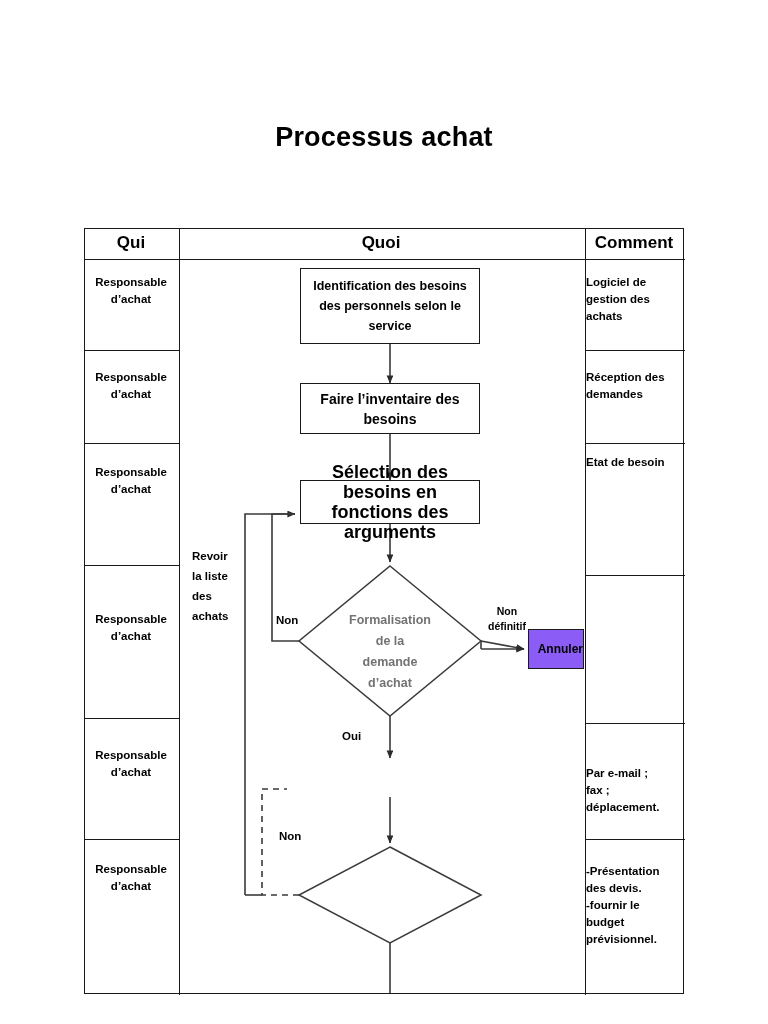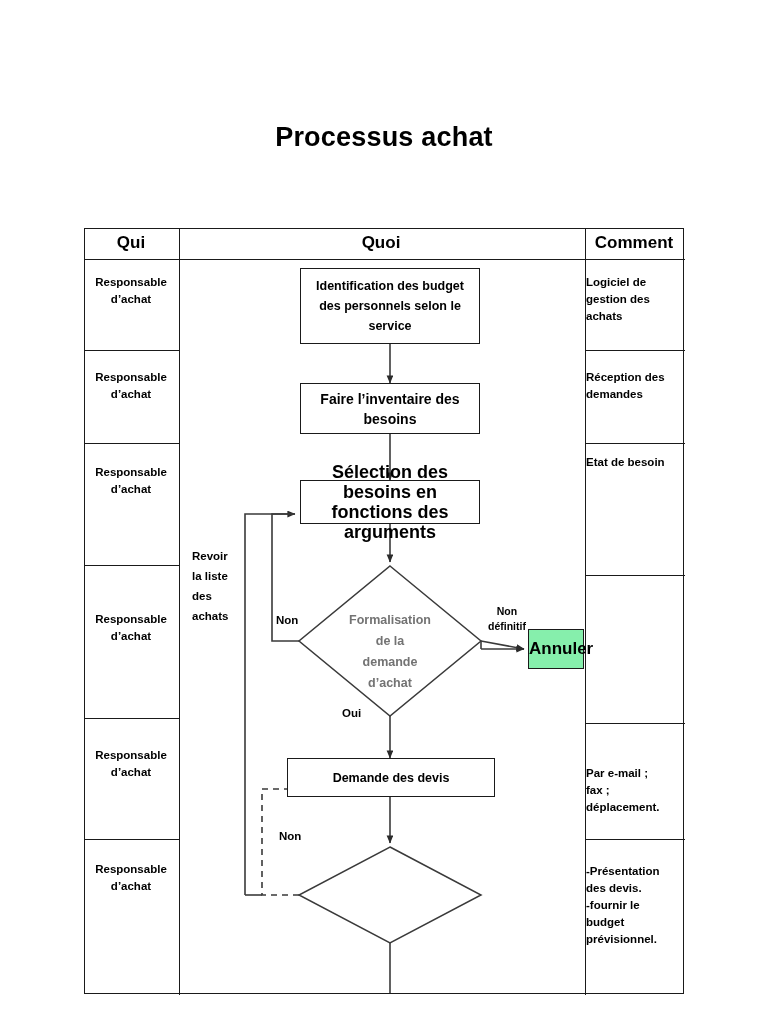--- a/index.html
+++ b/index.html
@@ -134,25 +134,25 @@
     color: #000;
     padding: 2px 6px;
     line-height: 20px;
     z-index: 5;
   }
 
   .annuler-box {
     position: absolute;
     border: 1.6px solid #1a1a1a;
     box-sizing: border-box;
-    background: #86efac;
+    background: #8b5cf6;
     display: flex;
     align-items: center;
-    justify-content: flex-start;
-    font-size: 17px;
+    justify-content: flex-end;
+    font-size: 12px;
     font-weight: 600;
     z-index: 7;
   }
 
   
   .diamond-label {
     position: absolute;
     text-align: center;
     font-weight: 600;
     line-height: 21px;
@@ -275,21 +275,21 @@
     <line x1="390" y1="797" x2="390" y2="843" stroke="#3a3a3a" stroke-width="1.6" marker-end="url(#arrow)"></line>
 
     <polyline points="299,895 262,895 262,789 287,789" fill="none" stroke="#3a3a3a" stroke-width="1.6" stroke-dasharray="6,5"></polyline>
 
     <line x1="390" y1="943" x2="390" y2="993" stroke="#3a3a3a" stroke-width="1.6"></line>
 
     <line x1="245" y1="895" x2="262" y2="895" stroke="#3a3a3a" stroke-width="1.6"></line>
   </svg>
 
   <div class="flow-box" style="left:300px; top:268px; width:180px; height:76px; font-size:12.5px;">
-    <span style="white-space:pre-line;">Identification des budget
+    <span style="white-space:pre-line;">Identification des besoins
 des personnels selon le
 service</span>
   </div>
 
   <div class="flow-box" style="left:300px; top:383px; width:180px; height:51px; font-size:14px;">
     <span style="white-space:pre-line;">Faire l’inventaire des
 besoins</span>
   </div>
 
   <div class="flow-box" style="left:300px; top:480px; width:180px; height:44px; font-size:18px;">
@@ -299,31 +299,28 @@
 
   <div class="diamond-label" style="left: 330px; top: 610px; width: 120px; font-size: 12.5px; white-space: pre-line;" style2="">Formalisation
 de la
 demande
 d’achat</div>
 
   <div class="annuler-box" style="left:528px; top:629px; width:56px; height:40px;">
     <span>Annuler</span>
   </div>
 
-  <div class="flow-box" style="left:287px; top:758px; width:208px; height:39px; font-size:12.5px;">
-    <span style="white-space:pre-line;">Demande des devis</span>
-  </div>
 
 
   <div class="edge-label" style="left:276px; top:613px;">Non</div>
 
   <div class="edge-label" style="left: 481px; top: 604px; text-align: center; width: 52px; font-size: 10.5px; line-height: 15px; white-space: pre-line;">Non
 définitif</div>
 
-  <div class="edge-label" style="left:342px; top:706px;">Oui</div>
+  <div class="edge-label" style="left:342px; top:729px;">Oui</div>
 
   <div class="edge-label" style="left:279px; top:829px;">Non</div>
 
   <div class="edge-label multi" style="left: 192px; top: 546px; width: 55px; white-space: pre-line;">Revoir
 la liste
 des
 achats</div>
 
 </div>
 

